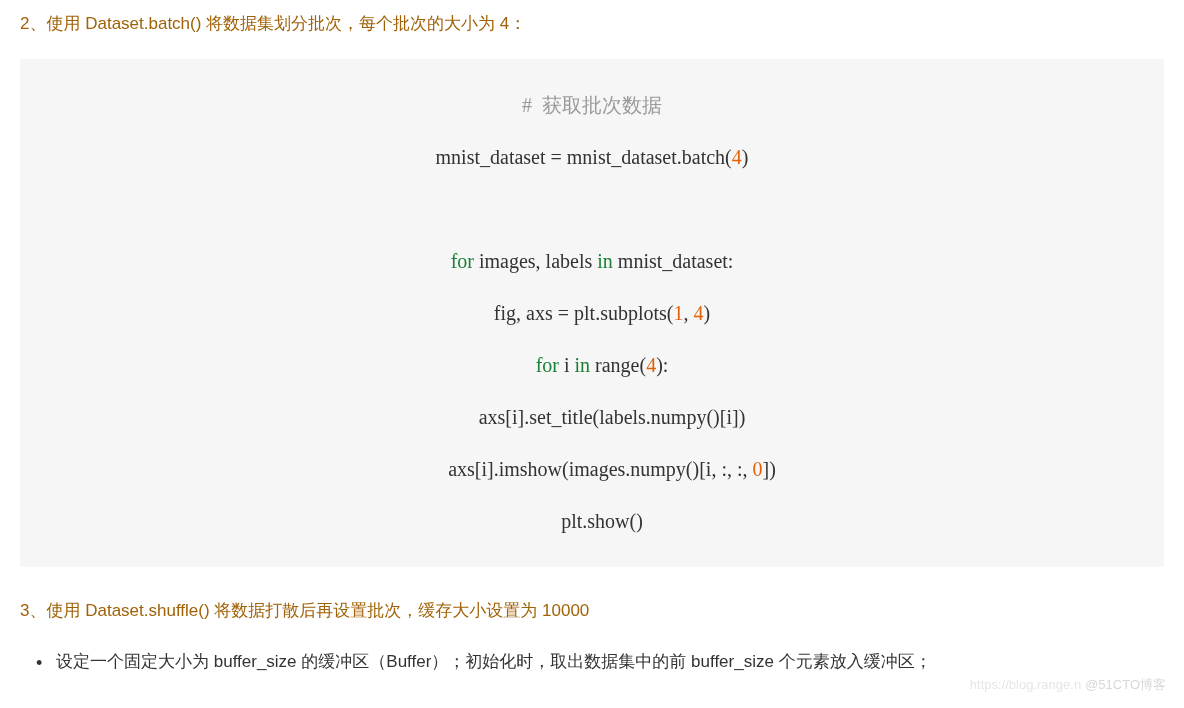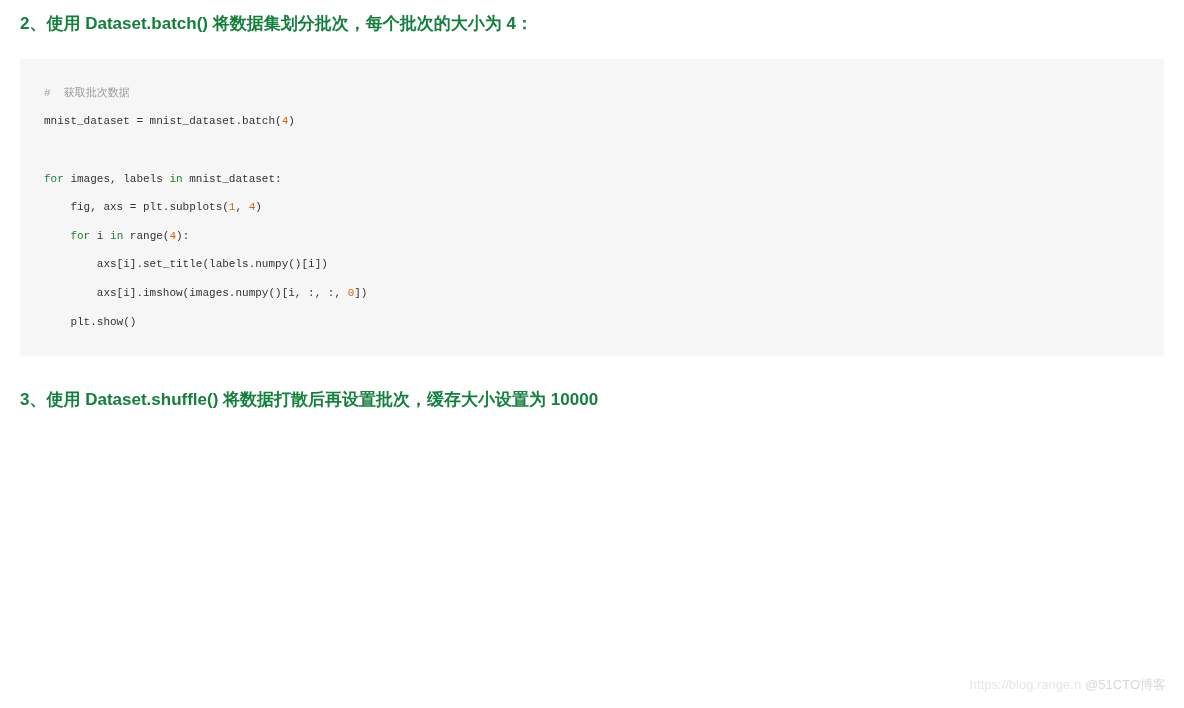--- a/index.html
+++ b/index.html
@@ -11,35 +11,36 @@
       font-family: -apple-system, BlinkMacSystemFont, "Segoe UI", "PingFang SC", "Microsoft YaHei", sans-serif;
       background: #ffffff;
       color: #333333;
       padding: 10px 20px 20px 20px;
       font-size: 16px;
       line-height: 1.7;
       width: 1184px;
     }
     .section-heading {
       font-size: 17px;
-      color: #15803d;
+      color: #a16207;
       margin-bottom: 20px;
-      font-weight: bold;
+      font-weight: normal;
     }
     .code-block {
       background: #f6f6f6;
       padding: 20px 24px;
       margin: 14px 0 30px 0;
-      font-family: Liberation Mono, monospace;
-      font-size: 11px;
+      font-family: Liberation Serif, serif;
+      font-size: 20px;
       line-height: 2.6;
       color: #333333;
       border-radius: 2px;
       white-space: pre;
       overflow-x: auto;
+      text-align: center;
     }
     .code-comment {
       color: #9a9a9a;
     }
     .code-keyword {
       color: #1a7f37;
     }
     .orange-num {
       color: #e36209;
     }
@@ -87,17 +88,18 @@
 <span class="code-keyword">for</span><span> images, labels </span><span class="code-keyword">in</span><span> mnist_dataset:</span>
 <span>    fig, axs = plt.subplots(</span><span class="orange-num">1</span><span>, </span><span class="orange-num">4</span><span>)</span>
     <span class="code-keyword">for</span><span> i </span><span class="code-keyword">in</span><span> range(</span><span class="orange-num">4</span><span>):</span>
 <span>        axs[i].set_title(labels.numpy()[i])</span>
 <span>        axs[i].imshow(images.numpy()[i, :, :, </span><span class="orange-num">0</span><span>])</span>
 <span>    plt.show()</span></div>
 
 <p class="section-heading">3、使用 Dataset.shuffle() 将数据打散后再设置批次，缓存大小设置为 10000</p>
 
 <ul class="bullet-list">
+  <li>设定一个固定大小为 buffer_size 的缓冲区（Buffer）；初始化时，取出数据集中的前 buffer_size 个元素放入缓冲区；</li>
 </ul>
 
 <div class="watermark">
   <span class="watermark-left">https://blog.range.n</span><span>@51CTO博客</span>
 </div>
 
 </body></html>

